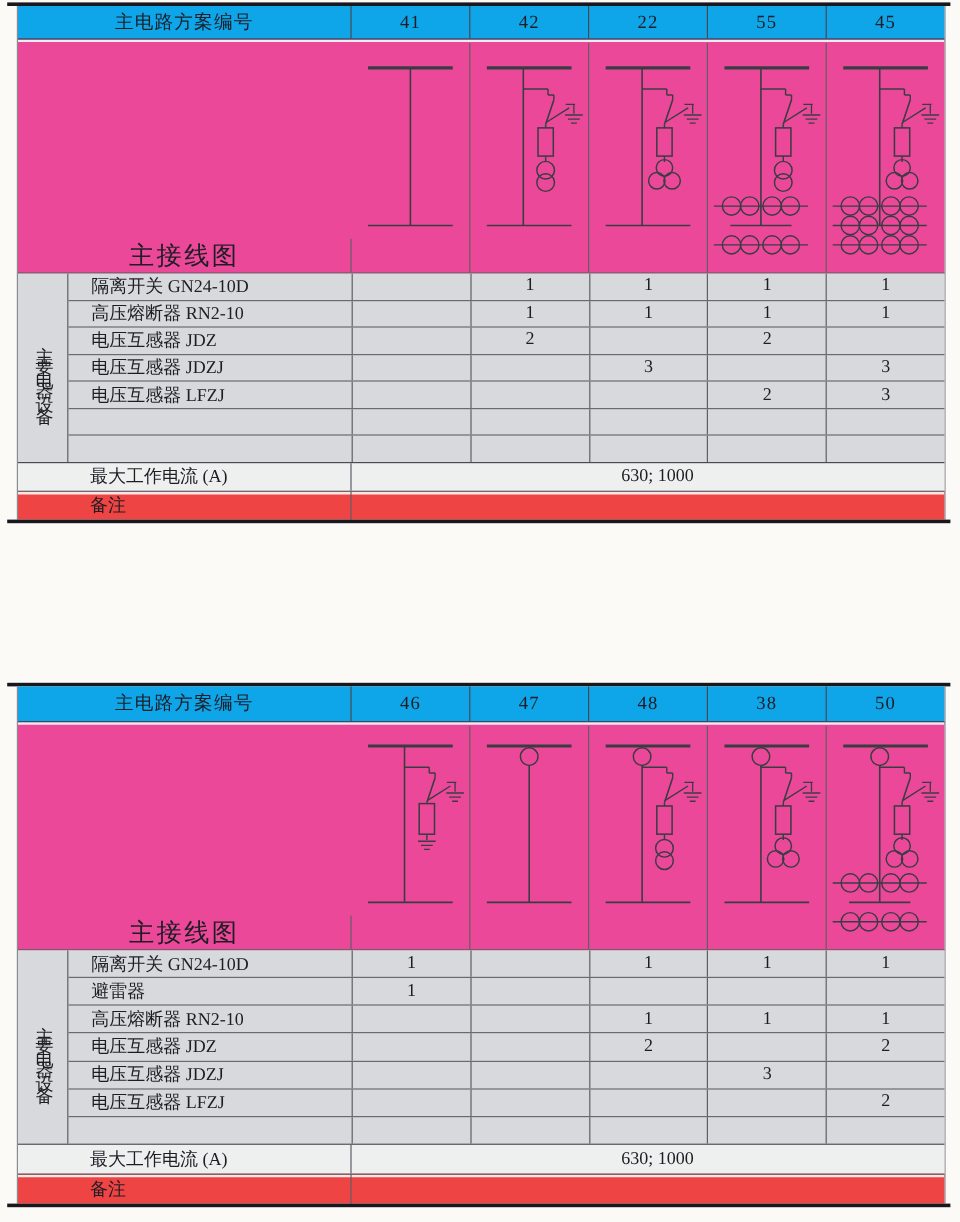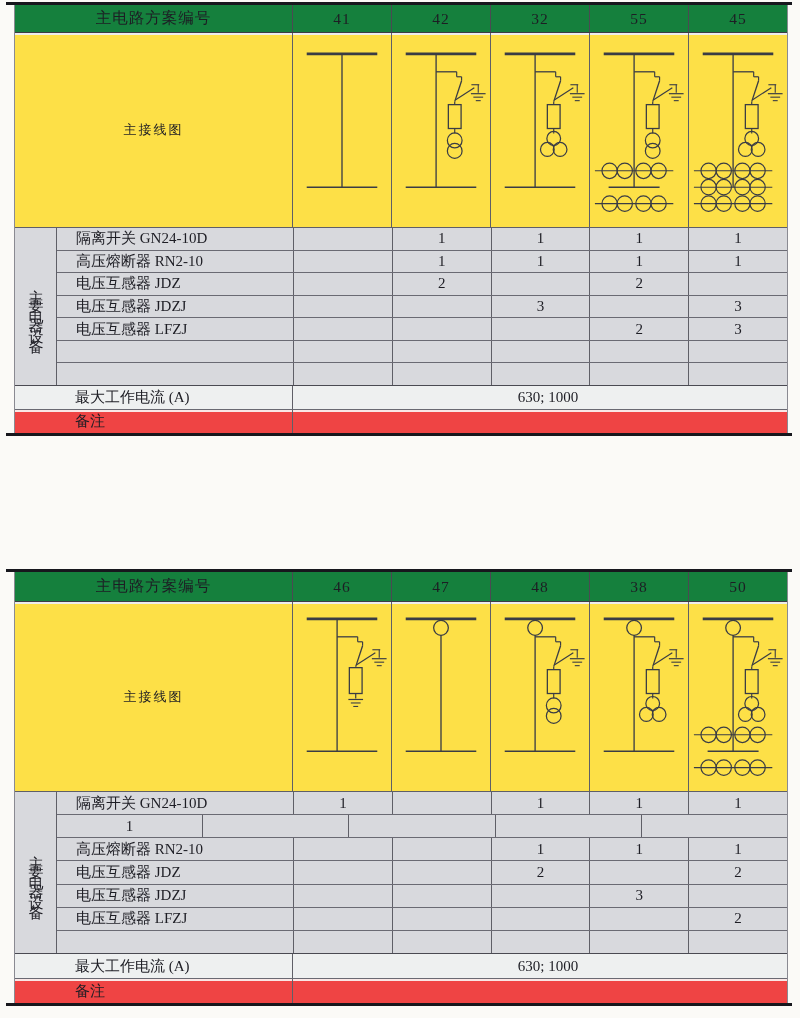--- a/index.html
+++ b/index.html
@@ -14,25 +14,25 @@
   .tbl{
     position:absolute;left:14px;width:774px;box-sizing:border-box;
     border-left:1px solid #8a8a92;border-right:1px solid #8a8a92;
   }
   .row{display:flex;box-sizing:border-box;width:100%;}
   .cell{box-sizing:border-box;border-right:1px solid #5f5f67;overflow:hidden;
         display:flex;align-items:center;}
   .cell:last-child{border-right:none;}
   .c-lab{width:278px;flex:none;justify-content:center;}
   .c-val{flex:1;justify-content:center;}
-  .hdr{background:#15803d;border-bottom:1px solid #3c3c44;font-size:15.5px;letter-spacing:1px;font-family:Liberation Serif, serif;}
+  .hdr{background:#0ea5e9;border-bottom:1px solid #3c3c44;font-size:15.5px;letter-spacing:1px;font-family:Liberation Serif, serif;}
   .hdr .cell{border-right:1px solid #4a4a52;}
   .hdr .cell:last-child{border-right:none;text-align:center;}
-  .diagrow{background:#fde047;border-bottom:1px solid #5f5f67;
-           box-shadow:inset 0 2px 0 #ecedec;font-size:13px;letter-spacing:2px;}
+  .diagrow{background:#ec4899;border-bottom:1px solid #5f5f67;
+           box-shadow:inset 0 2px 0 #ecedec;font-size:21px;letter-spacing:2px;align-items:flex-end;}
   .diagcell{padding:0;position:relative;}
   .diagcell svg{display:block;width:100%;height:100%;}
   .eqwrap{display:flex;background:#d8d9dd;box-sizing:border-box;}
   .vlab{width:41px;flex:none;border-right:1px solid #5f5f67;
         display:flex;align-items:center;justify-content:center;
         writing-mode:vertical-lr;text-orientation:upright;
         font-size:15px;letter-spacing:10px;}
   .eqrows{flex:1;display:flex;flex-direction:column;}
   .eqrow{display:flex;flex:1;border-bottom:1px solid #6a6a73;box-sizing:border-box;}
   .eqrow:last-child{border-bottom:none;}
@@ -47,21 +47,21 @@
 </style>
 </head>
 <body>
 
 <div class="rule" style="top:2px"></div>
 <div id="tbl1" class="tbl" style="top:5px;height:428px">
     <div class="row hdr" style="height: 28px;">
       <div class="cell c-lab">主电路方案编号</div>
       <div class="cell c-val">41</div>
       <div class="cell c-val">42</div>
-      <div class="cell c-val">32</div>
+      <div class="cell c-val">22</div>
       <div class="cell c-val">55</div>
       <div class="cell c-val">45</div>
     </div>
     <div class="row diagrow" style="height: 195px;">
       <div class="cell c-lab">主接线图</div>
       <div class="cell c-val diagcell">
         <svg viewBox="0 0 100 195" preserveAspectRatio="none">
           <line x1="14" y1="21" x2="86" y2="21" stroke="#3a3c44" stroke-width="2.7"></line>
           <line x1="14" y1="155" x2="86" y2="155" stroke="#3a3c44" stroke-width="1.4"></line>
           <line x1="50" y1="21" x2="50" y2="155" stroke="#3a3c44" stroke-width="1.35"></line>
@@ -392,20 +392,21 @@
       <div class="eqrows">
         <div class="eqrow">
           <div class="cell eq-name">隔离开关 GN24-10D</div>
           <div class="cell c-val eq-val">1</div>
           <div class="cell c-val eq-val"></div>
           <div class="cell c-val eq-val">1</div>
           <div class="cell c-val eq-val">1</div>
           <div class="cell c-val eq-val">1</div>
         </div>
         <div class="eqrow">
+          <div class="cell eq-name">避雷器</div>
           <div class="cell c-val eq-val">1</div>
           <div class="cell c-val eq-val"></div>
           <div class="cell c-val eq-val"></div>
           <div class="cell c-val eq-val"></div>
           <div class="cell c-val eq-val"></div>
         </div>
         <div class="eqrow">
           <div class="cell eq-name">高压熔断器 RN2-10</div>
           <div class="cell c-val eq-val"></div>
           <div class="cell c-val eq-val"></div>

